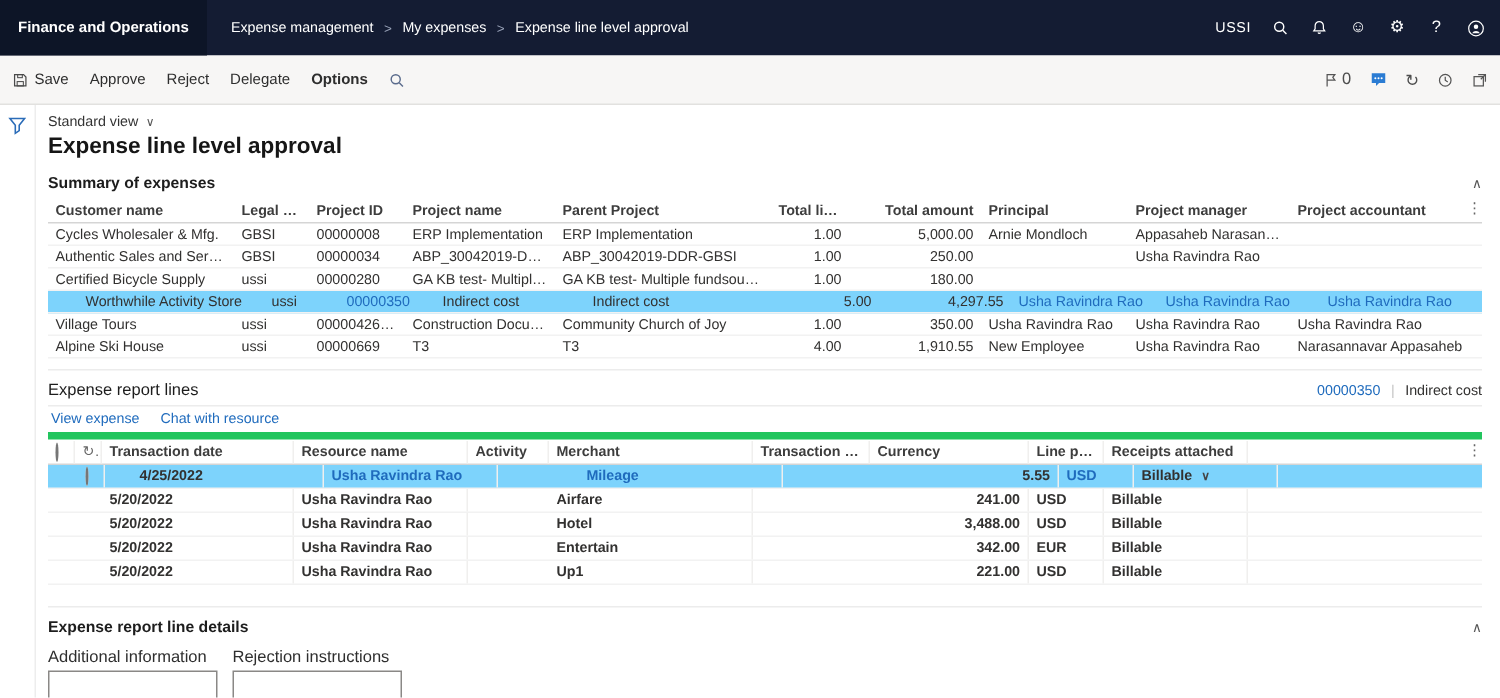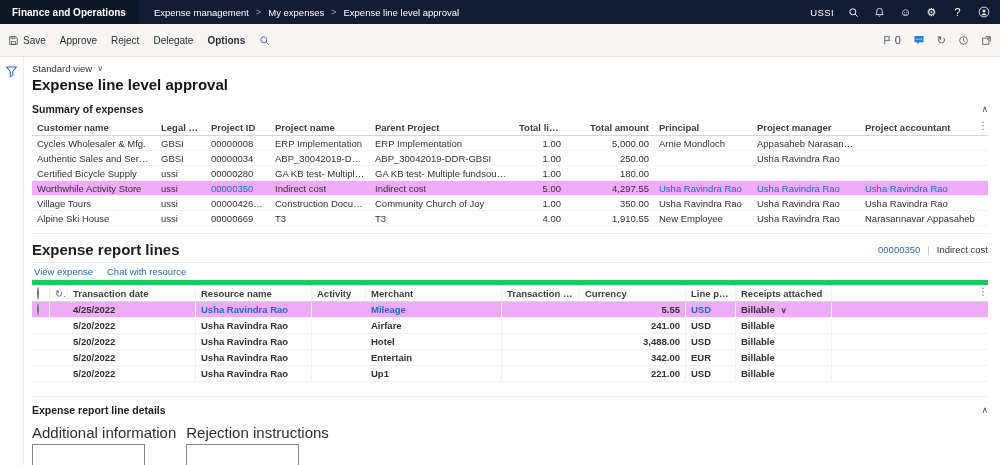--- a/index.html
+++ b/index.html
@@ -1,20 +1,20 @@
 <!DOCTYPE html>
 <html><head>
 <meta charset="utf-8">
 <style>
   * { margin:0; padding:0; box-sizing:border-box; }
   body { font-family:"Liberation Sans", sans-serif; background:#fff; }
   .app { width:1000px; height:465px; background:#fff; overflow:hidden; position:relative; color:#323130; }
 
   
-  .topbar { height:24px; background:#141c33; display:flex; align-items:center; color:#fff; }
+  .topbar { height:37px; background:#141c33; display:flex; align-items:center; color:#fff; }
   .brand { background:#0d1527; height:100%; display:flex; align-items:center; padding:0 12px; font-weight:bold; font-size:10px; white-space:nowrap; cursor:pointer; }
   .crumbs { display:flex; align-items:center; gap:7px; margin-left:16px; font-size:9.5px; }
   .crumb { cursor:pointer; white-space:nowrap; }
   .crumb-sep { color:#9aa4ba; font-size:9px; }
   .top-right { margin-left:auto; display:flex; align-items:center; gap:13px; padding-right:10px; }
   .company { font-size:9.5px; letter-spacing:.4px; cursor:pointer; }
   .tb-ic { display:flex; align-items:center; justify-content:center; width:13px; height:13px; font-size:11px; line-height:13px; color:#fff; cursor:pointer; }
 
   
   .actionbar { height:33px; background:#f7f6f5; border-bottom:1px solid #e2e1df; display:flex; align-items:center; padding:0 8px; gap:14px; font-size:10px; color:#2e2e2e; }
@@ -36,39 +36,39 @@
   .section-head .collapse { margin-left:auto; font-weight:normal; color:#555; font-size:9px; cursor:pointer; }
 
   .grid { width:100%; font-size:9.5px; position:relative; }
   .g-row { display:grid; align-items:center; height:15px; }
   .sum-row { grid-template-columns:124px 50px 64px 100px 144px 52px 88px 98px 108px 1fr; }
   .line-row { grid-template-columns:18px 18px 128px 116px 54px 136px 78px 106px 50px 96px 1fr; height:16px;font-weight:bold; }
   .g-head { color:#3d3d3d; font-weight:bold; border-bottom:1px solid #d5d5d5; height:17px; position:relative; }
   .cell { padding:0 5px; white-space:nowrap; overflow:hidden; text-overflow:ellipsis; line-height:15px; }
   .num { text-align:right; }
   .sum-body .g-row, .line-body .g-row { border-bottom:1px solid #f2f2f2; cursor:pointer; }
-  .selected { background:#f0abfc; }
+  .selected { background:#7dd3fc;padding-left:20px; }
   .link { color:#1f6bbd; cursor:pointer; }
   .more-dots { position:absolute; right:0; top:1px; color:#666; font-weight:normal; cursor:pointer; font-size:10px; }
 
   .line-grid .cell { border-right:1px solid #f0efee; }
   .line-grid .cell:last-child { border-right:none; }
   .radio { width:9px; height:9px; border:1px solid #767676; border-radius:50%; margin:0 auto; background:#fff; }
   .dd-chev { font-size:8px; color:#444; margin-left:6px; }
 
   .section { border-top:1px solid #ececec; margin-top:7px; padding-top:3px; }
   .lines-head { display:flex; align-items:center; padding:4px 0; }
-  .lines-title { font-weight:bold; font-size:15px; color:#1d1d1d; }
+  .lines-title { font-weight:normal; font-size:11px; color:#1d1d1d; }
   .ref-group { margin-left:auto; display:flex; align-items:center; gap:7px; font-size:9.5px; }
   .ref-div { color:#c4c4c4; }
   .lines-toolbar { display:flex; gap:14px; border-top:1px solid #ececec; border-bottom:5px solid #22c55e; padding:3px 2px; font-size:9.5px; }
 
   .details-fields { display:flex; gap:10px; margin-top:4px; }
   .field { display:flex; flex-direction:column; gap:3px; }
-  .field-label { font-size:15px; color:#2e2e2e; }
+  .field-label { font-size:11px; color:#2e2e2e; }
   .field textarea { width:113px; height:52px; border:1px solid #8a8886; resize:none; font-family:"Liberation Sans", sans-serif; font-size:9.5px; padding:2px; }
 </style>
 </head>
 <body>
 
 <div class="app">
 
   <header class="topbar">
     <div class="brand">Finance and Operations</div>
     <nav class="crumbs">

